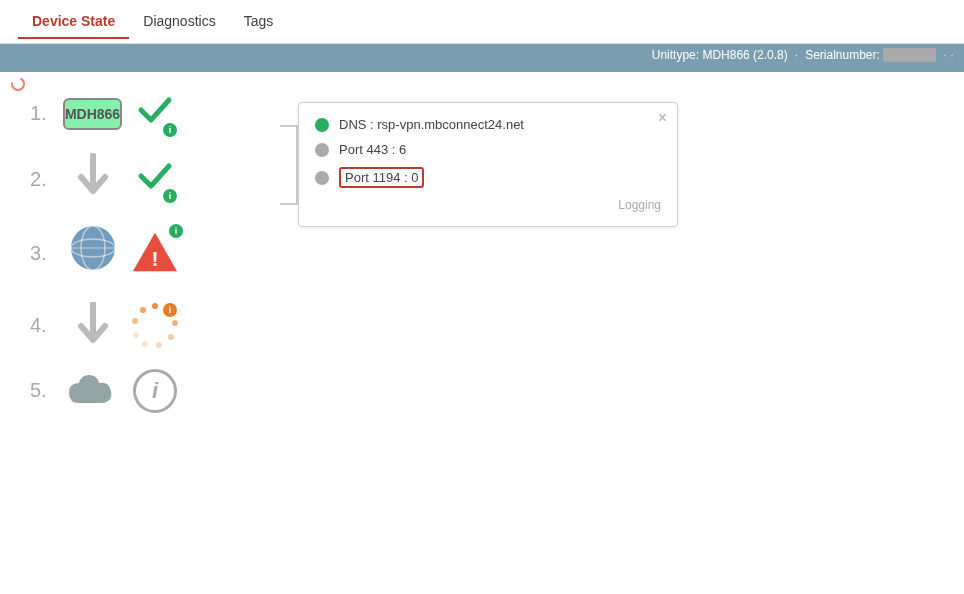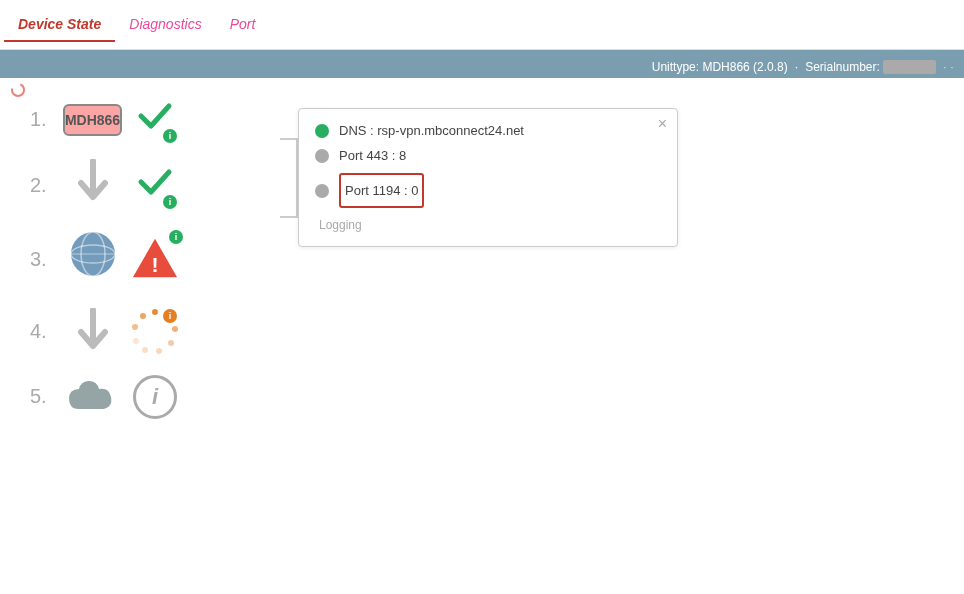--- a/index.html
+++ b/index.html
@@ -10,45 +10,44 @@
       width: 964px;
       height: 594px;
       overflow: hidden;
     }
 
     
     .top-nav {
       display: flex;
       align-items: center;
       border-bottom: 1px solid #ddd;
-      padding: 0 4px;
-      height: 50px;
-      font-style: italic;
+      padding: 0 18px;
+      height: 44px;
     }
     .nav-tab {
       padding: 8px 14px;
       cursor: pointer;
       font-size: 14px;
-      color: #ec4899;
+      color: #404040;
       border-bottom: 2px solid transparent;
       margin-bottom: -1px;
     }
     .nav-tab.active {
       color: #c0392b;
       border-bottom: 2px solid #c0392b;
       font-weight: bold;
     }
 
     
     .header-bar {
       background: #7a9eaf;
       color: #fff;
       display: flex;
       justify-content: flex-end;
-      align-items: flex-end;
+      align-items: flex-start;
       padding: 4px 10px;
       font-size: 12px;
       height: 28px;
     }
 
     
     .main-content {
       display: flex;
       padding: 10px;
       height: calc(594px - 44px - 28px);
@@ -93,21 +92,21 @@
     }
 
     
     .device-box {
       border: 2px solid #888;
       border-radius: 6px;
       padding: 6px 0;
       font-size: 14px;
       color: #555;
       font-weight: bold;
-      background: #fca5a5;
+      background: #86efac;
     }
 
     
     .checkmark-green {
       color: #27ae60;
       font-size: 30px;
       position: relative;
     }
     .info-badge {
       position: absolute;
@@ -240,29 +239,30 @@
       border-radius: 50%;
       margin-right: 10px;
       flex-shrink: 0;
     }
     .dot-green { background: #27ae60; }
     .dot-gray { background: #aaa; }
 
     .port-highlighted {
       border: 2px solid #c0392b;
       border-radius: 3px;
-      padding: 8px 4px;
+      padding: 1px 4px;
       background: #fff;
     }
 
     .logging-label {
       color: #aaa;
       font-size: 12px;
       margin-top: 4px;
       margin-left: 4px;
+      text-align: right;
     }
 
     .popup-wrapper {
       position: relative;
       display: flex;
       align-items: center;
       margin-top: 20px;
     }
 
     .bracket-shape {
@@ -275,21 +275,21 @@
       margin-right: 0;
       align-self: center;
     }
   </style>
 </head>
 <body>
 
 <div class="top-nav">
   <div class="nav-tab active">Device State</div>
   <div class="nav-tab">Diagnostics</div>
-  <div class="nav-tab">Port</div>
+  <div class="nav-tab">Tags</div>
 </div>
 
 <div class="header-bar">
   <span>Unittype:</span>&nbsp;
   <span>MDH866 (2.0.8)</span>
   &nbsp;&nbsp;·&nbsp;&nbsp;
   <span>Serialnumber:</span>&nbsp;
   <span style="background:#aaa;color:#aaa;border-radius:2px;padding:0 18px;">••••</span>
   &nbsp;&nbsp;
   <span style="color:#ddd;">· ·</span>
@@ -418,21 +418,21 @@
 
         <div class="popup-item">
           <div class="status-dot dot-green"></div>
           <span>DNS : rsp-vpn.mbconnect24.net</span>
         </div>
 
 
 
         <div class="popup-item">
           <div class="status-dot dot-gray"></div>
-          <span>Port 443 : 8</span>
+          <span>Port 443 : 6</span>
         </div>
 
         <div class="popup-item">
           <div class="status-dot dot-gray"></div>
           <span class="port-highlighted">Port 1194 : 0</span>
         </div>
 
         <div class="logging-label">Logging</div>
       </div>
     </div>

